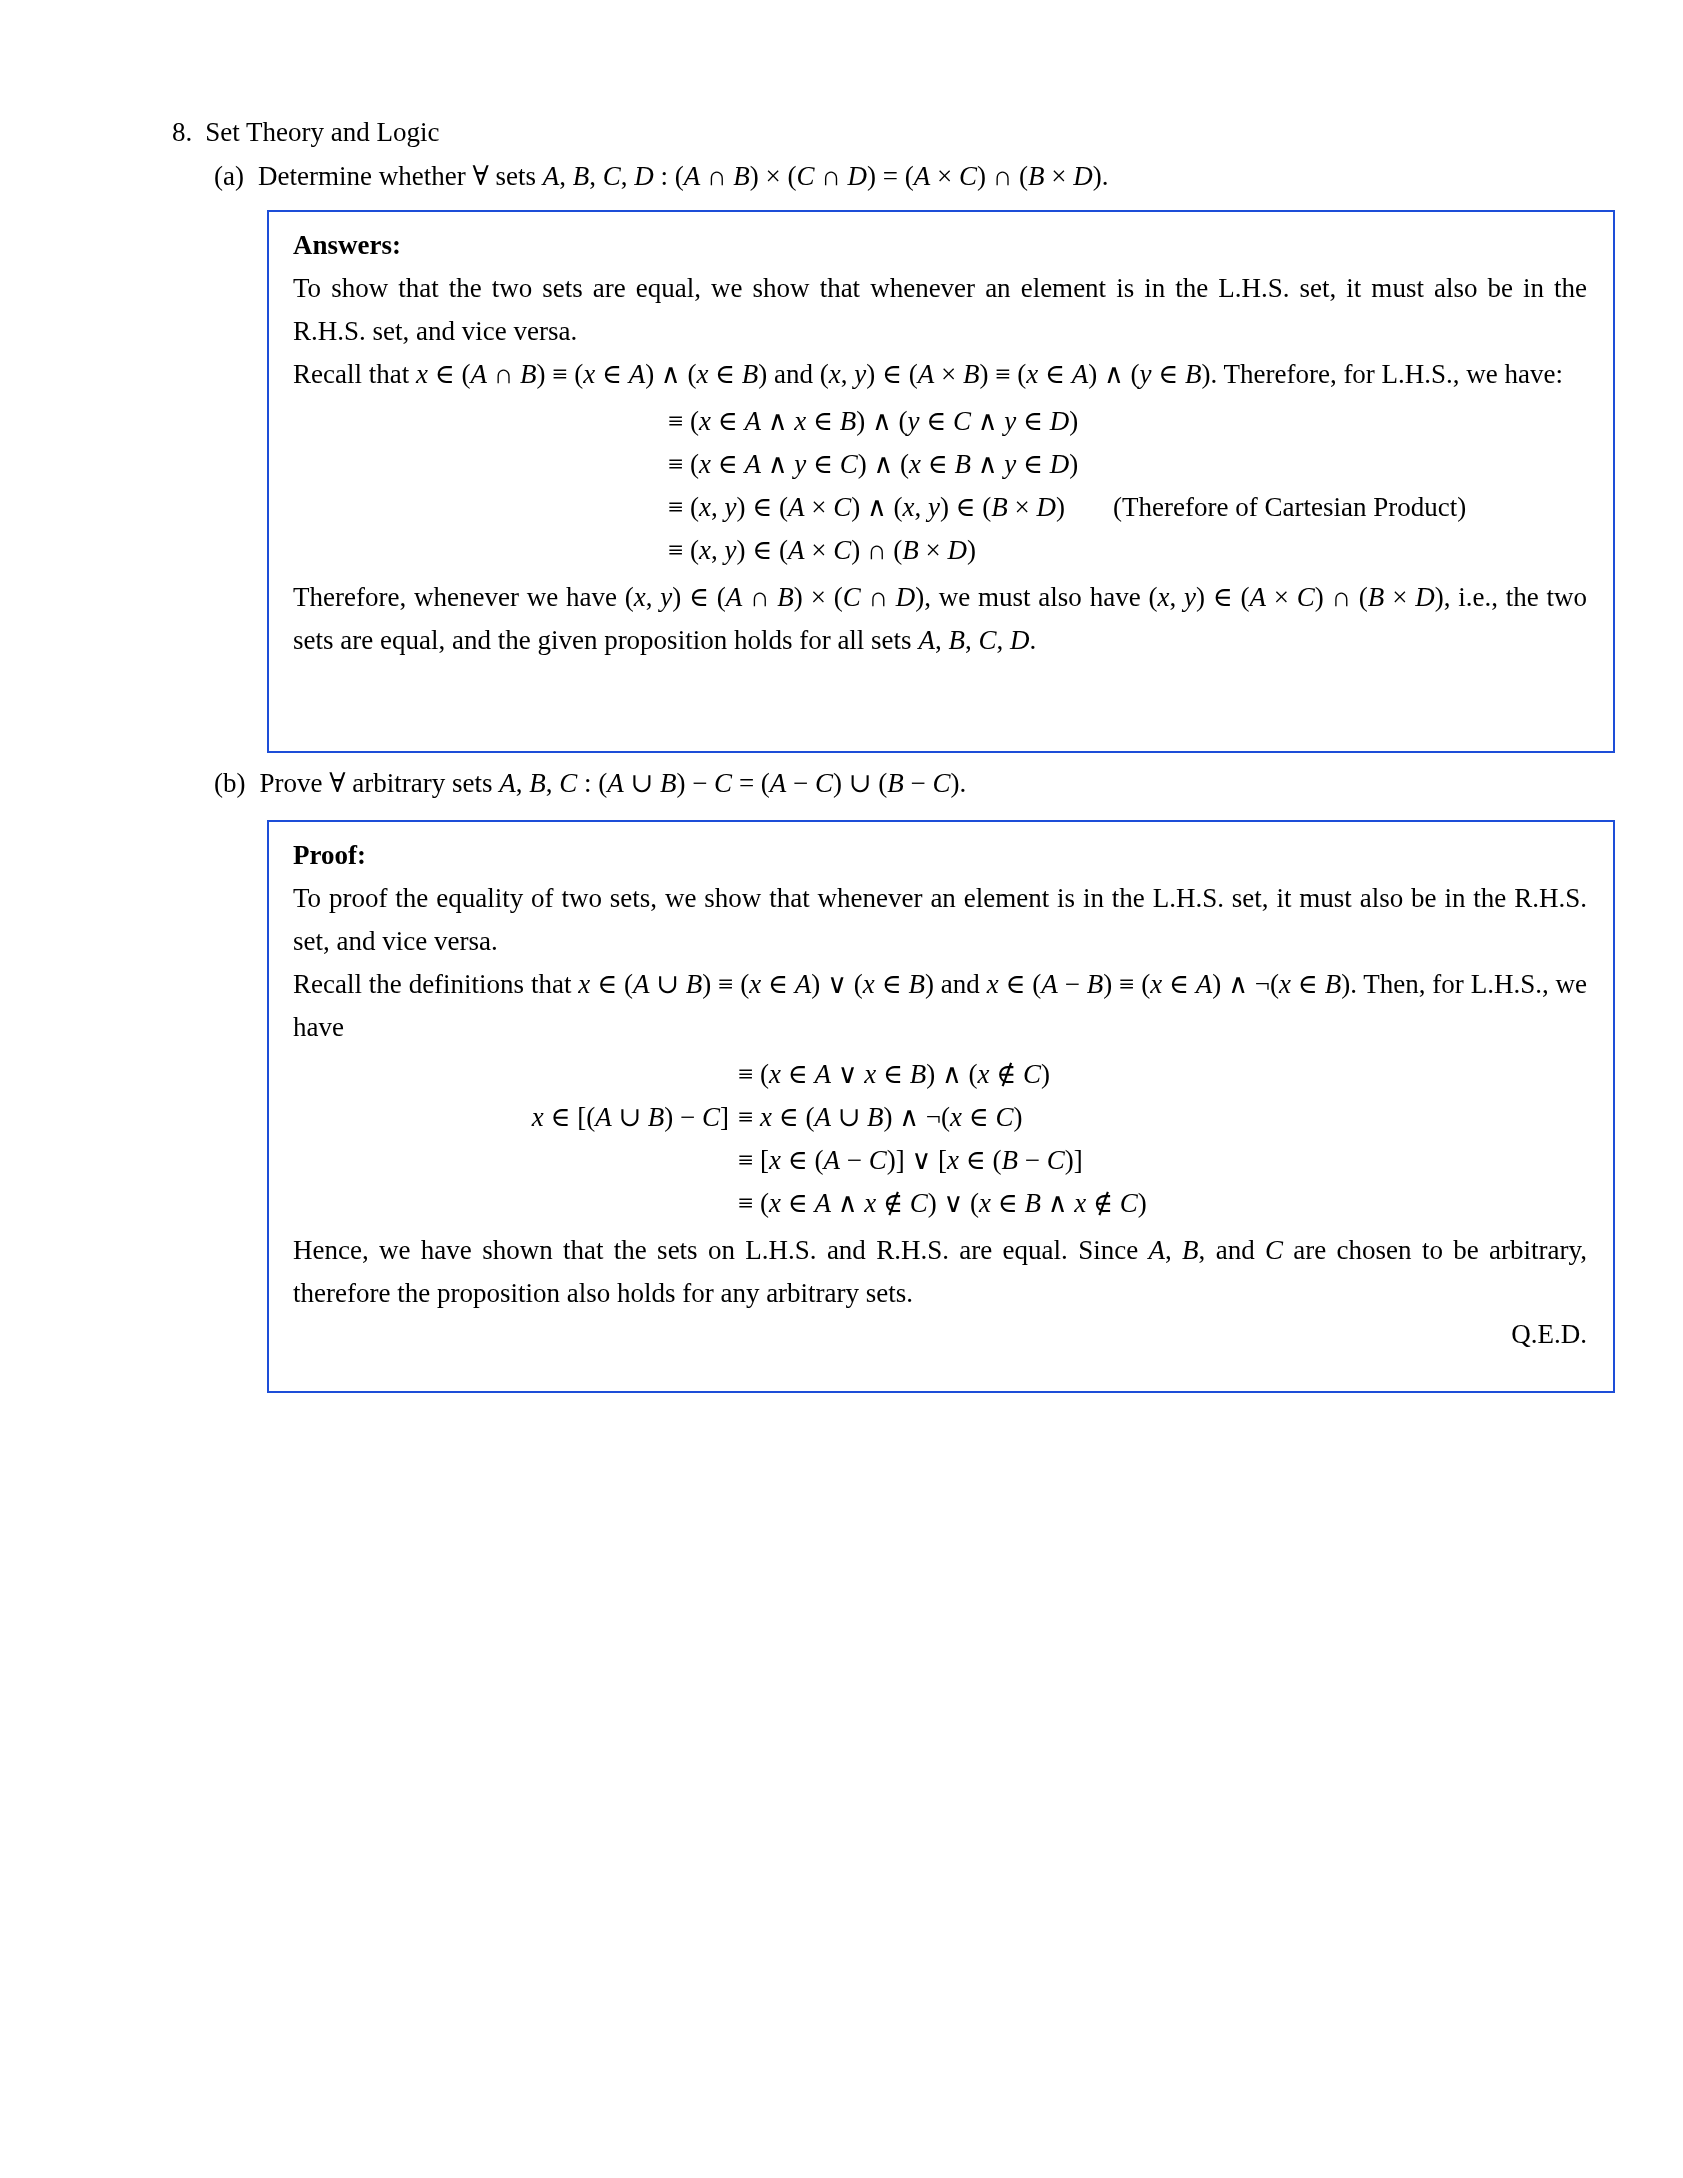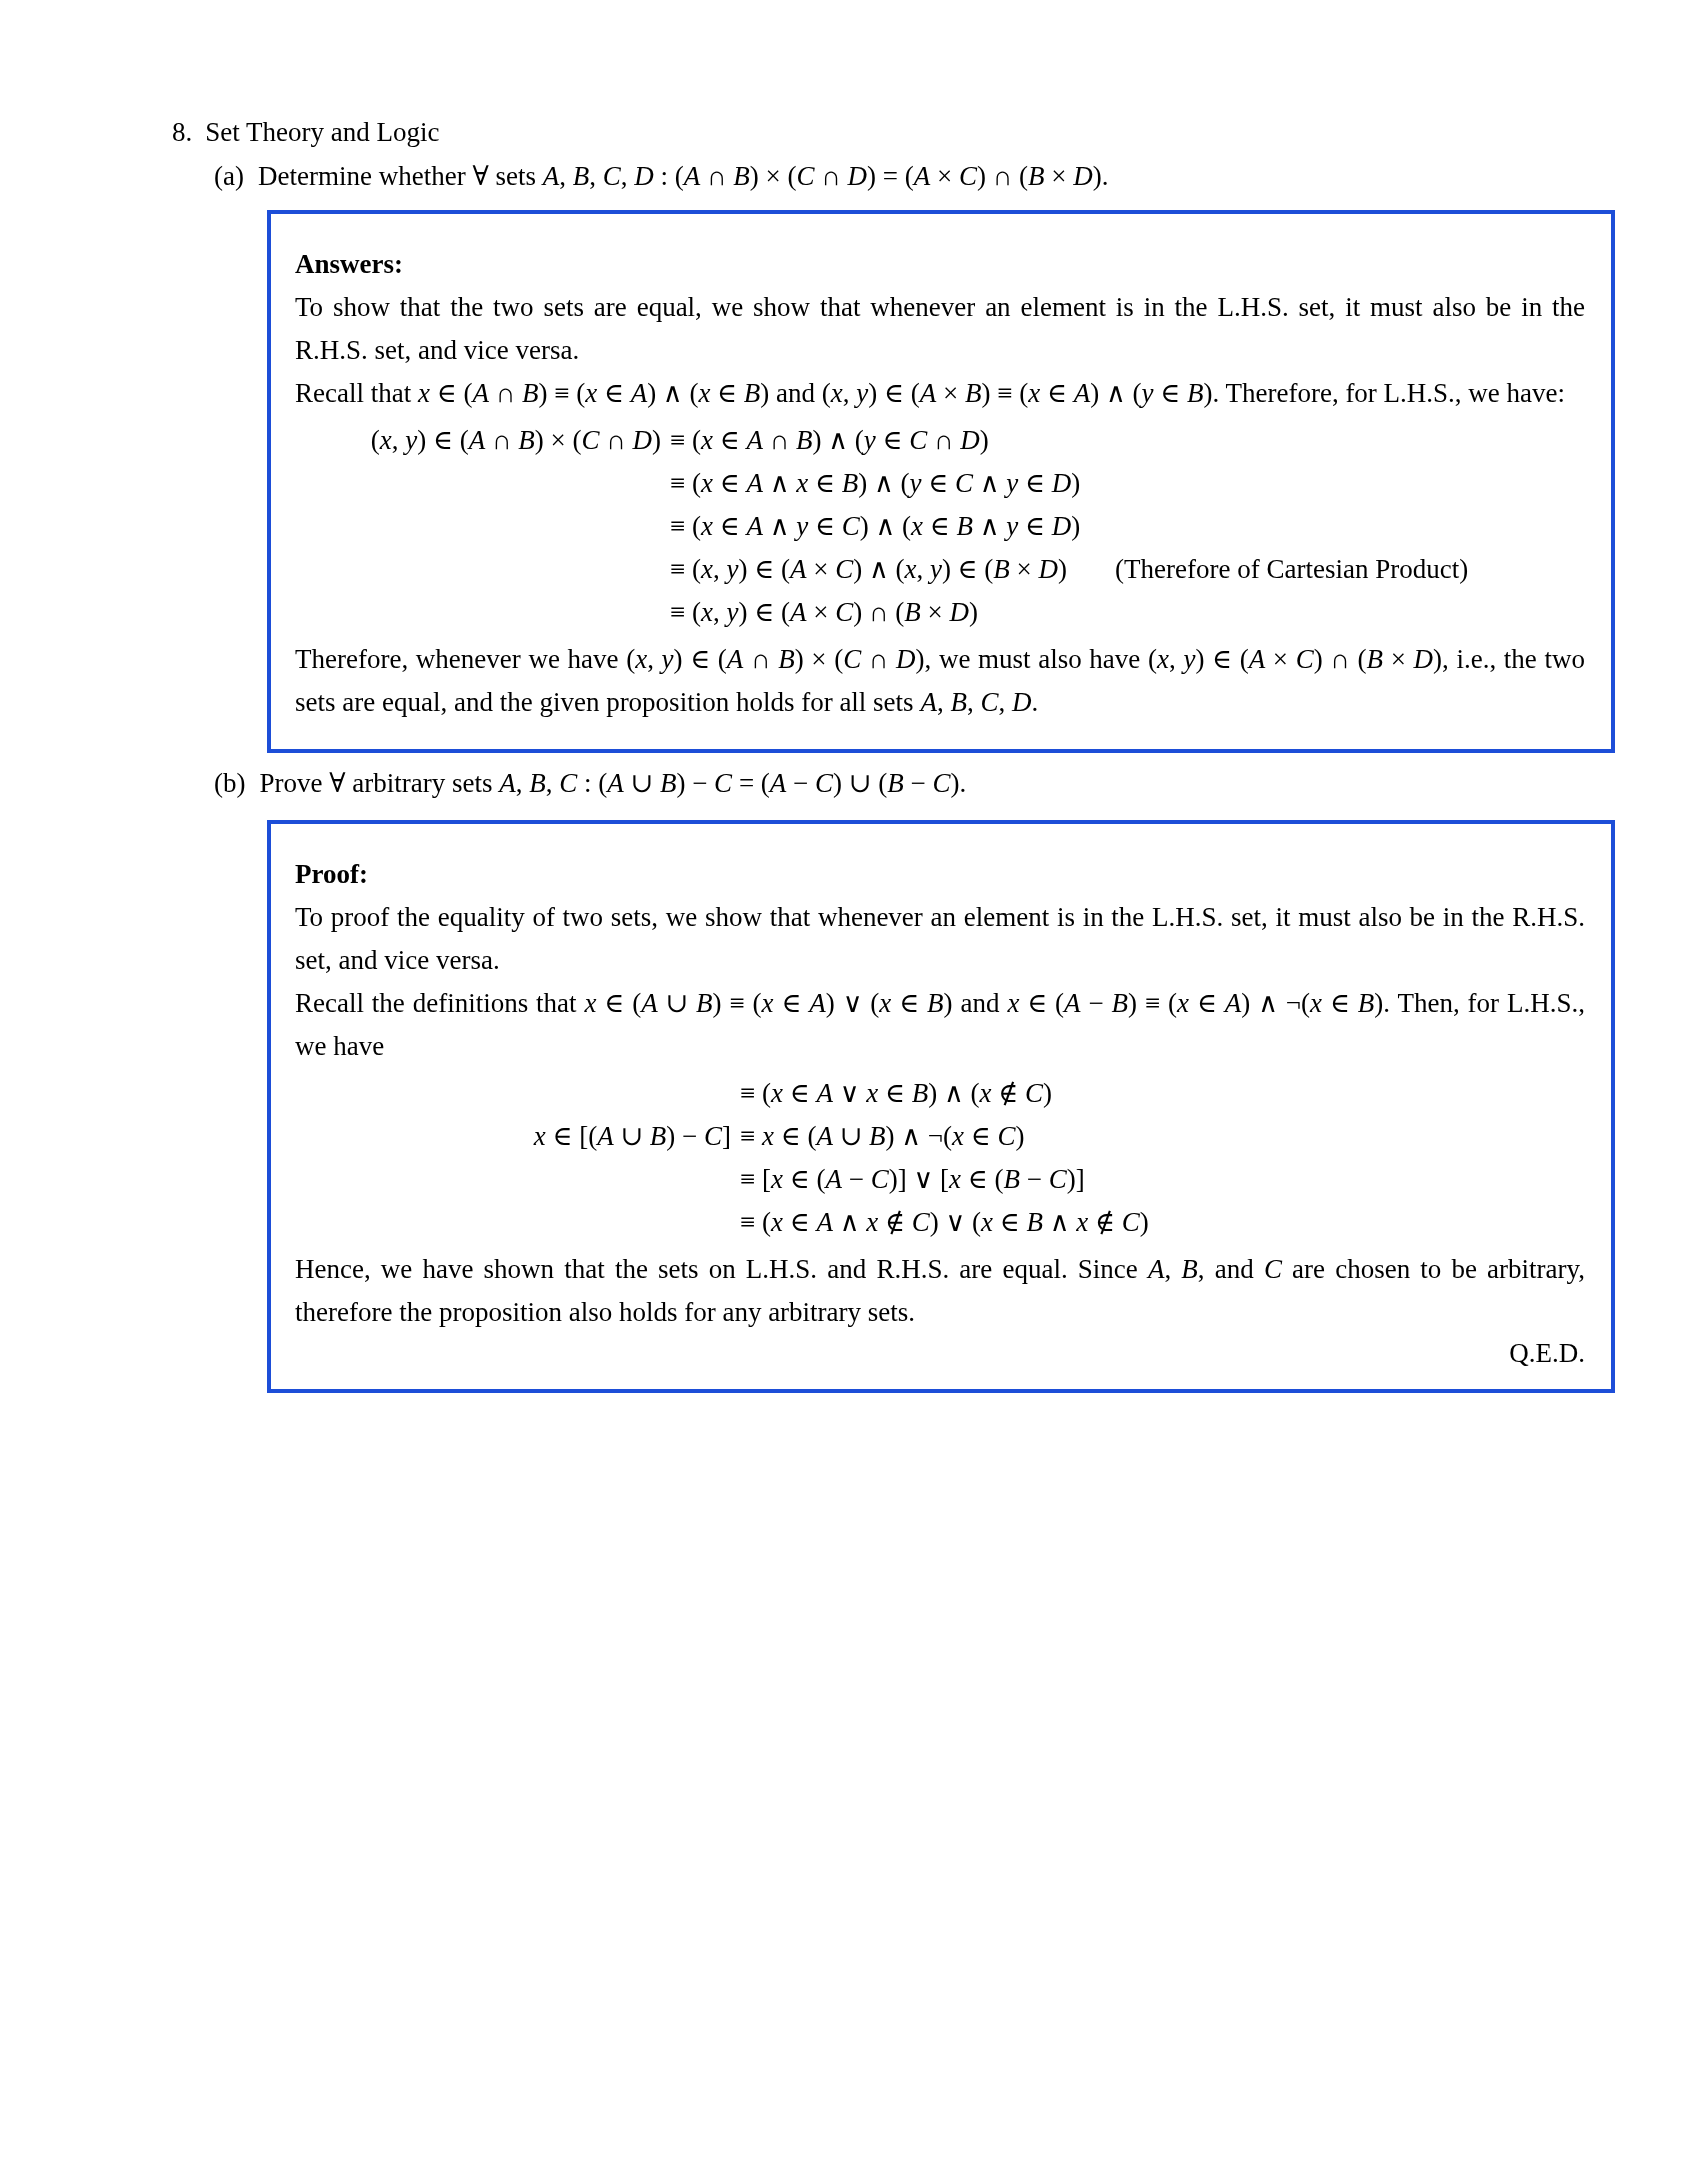--- a/index.html
+++ b/index.html
@@ -19,22 +19,22 @@
   .item-header { left:124px; top:111px; white-space: nowrap; }
   .item-number { display:inline-block; }
   .item-title  { display:inline-block; margin-left:13px; }
   .q-line { left:166px; top:155px; white-space: nowrap; }
   .q-line-b { left:166px; top:762px; white-space: nowrap; }
   .q-label { display:inline-block; }
   .q-text { display:inline-block; margin-left:14px; }
   .answer-box {
     left:219px;
     width:1348px;
-    border: 4px solid #1d4ed8;
-    padding: 29px 26px 0 24px;
+    border: 2px solid #1d4ed8;
+    padding: 12px 26px 0 24px;
     box-sizing: border-box;
     background: #ffffff;
   }
   .box-a { top:210px; height:543px; }
   .box-b { top:820px; min-height:573px; }
   .box-heading { font-weight: bold; margin:0; }
   .jpara { margin:0; text-align: justify; }
   .eqblock { margin: 4px 0; }
   .eqrow { display:flex; white-space: nowrap; }
   .eq-lhs { flex:none; text-align:right; }
@@ -57,24 +57,20 @@
 
   <div class="abs q-line">
     <span class="q-label">(a)</span><span class="q-text">Determine whether <span class="math">∀</span> sets <span class="math"><i>A</i>, <i>B</i>, <i>C</i>, <i>D</i></span> : <span class="math">(<i>A</i> ∩ <i>B</i>) × (<i>C</i> ∩ <i>D</i>) = (<i>A</i> × <i>C</i>) ∩ (<i>B</i> × <i>D</i>)</span>.</span>
   </div>
 
   <div class="abs answer-box box-a">
     <p class="box-heading">Answers:</p>
     <p class="jpara">To show that the two sets are equal, we show that whenever an element is in the L.H.S. set, it must also be in the R.H.S. set, and vice versa.</p>
     <p class="jpara">Recall that <span class="math"><i>x</i> ∈ (<i>A</i> ∩ <i>B</i>) ≡ (<i>x</i> ∈ <i>A</i>) ∧ (<i>x</i> ∈ <i>B</i>)</span> and <span class="math">(<i>x</i>, <i>y</i>) ∈ (<i>A</i> × <i>B</i>) ≡ (<i>x</i> ∈ <i>A</i>) ∧ (<i>y</i> ∈ <i>B</i>)</span>. Therefore, for L.H.S., we have:</p>
     <div class="eqblock eqs-a">
-        <div class="eqrow">
-          <span class="eq-lhs math">(<i>x</i>, <i>y</i>) ∈ (<i>A</i> ∩ <i>B</i>) × (<i>C</i> ∩ <i>D</i>)</span>
-          <span class="eq-rhs math">≡ (<i>x</i> ∈ <i>A</i> ∩ <i>B</i>) ∧ (<i>y</i> ∈ <i>C</i> ∩ <i>D</i>)</span>
-        </div>
         <div class="eqrow">
           <span class="eq-lhs math"></span>
           <span class="eq-rhs math">≡ (<i>x</i> ∈ <i>A</i> ∧ <i>x</i> ∈ <i>B</i>) ∧ (<i>y</i> ∈ <i>C</i> ∧ <i>y</i> ∈ <i>D</i>)</span>
         </div>
         <div class="eqrow">
           <span class="eq-lhs math"></span>
           <span class="eq-rhs math">≡ (<i>x</i> ∈ <i>A</i> ∧ <i>y</i> ∈ <i>C</i>) ∧ (<i>x</i> ∈ <i>B</i> ∧ <i>y</i> ∈ <i>D</i>)</span>
         </div>
         <div class="eqrow">
           <span class="eq-lhs math"></span>

